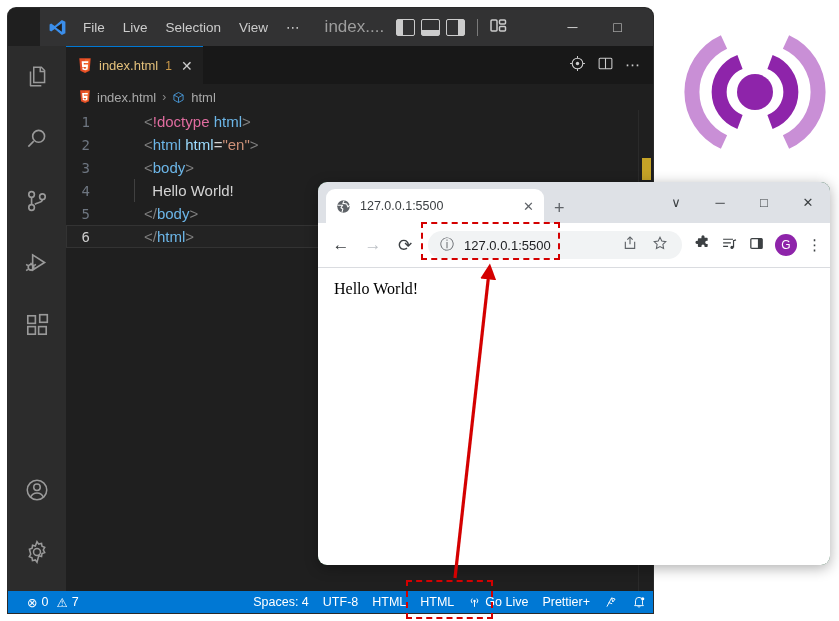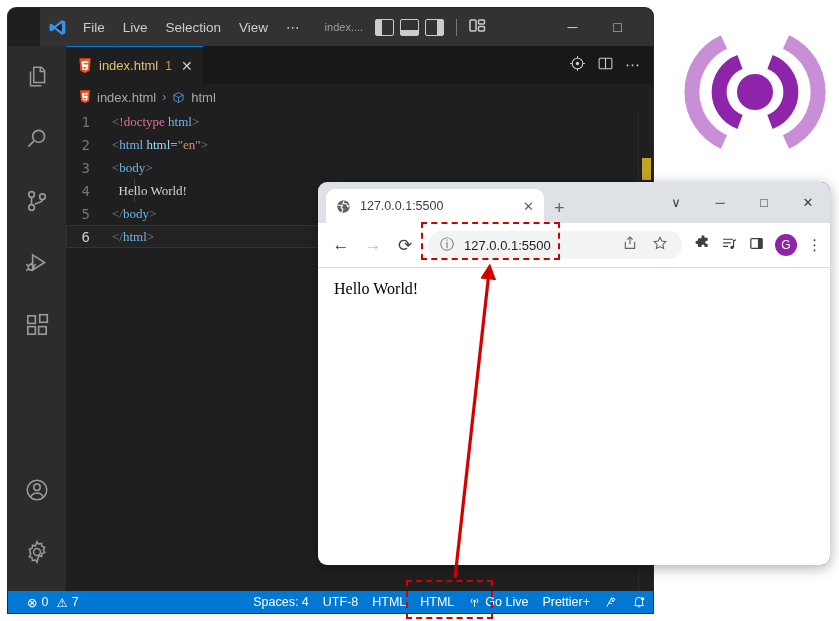--- a/index.html
+++ b/index.html
@@ -25,21 +25,21 @@
     background:#323233; display:flex; align-items:center;margin-left:32px;
   }
   .vslogo { width:34px; height:38px; display:flex; align-items:center; justify-content:center; }
   .menu { display:flex; align-items:center; gap:0px; }
   .menu-item {
     color:#cccccc; font-size:13.5px; padding:3px 9px; white-space:nowrap;
   }
   .title-center {
     display:flex; align-items:center; gap:8px; margin-left:16px;
   }
-  .title-text { color:#9d9d9d; font-size:11px; }
+  .title-text { color:#9d9d9d; font-size:17px; }
   .layout-icons { display:flex; align-items:center; gap:6px; margin-left:4px; }
   .lay { width:17px; height:15px; border:1.6px solid #cccccc; border-radius:2px; position:relative; }
   .lay.left::after  { content:''; position:absolute; left:0; top:0; bottom:0; width:6px; background:#cccccc; }
   .lay.bottom::after{ content:''; position:absolute; left:0; right:0; bottom:0; height:5px; background:#cccccc; }
   .lay.right::after { content:''; position:absolute; right:0; top:0; bottom:0; width:6px; background:#cccccc; }
   .vbar { width:1px; height:17px; background:#7a7a7a; margin:0 6px; }
   .win-ctrls { position:absolute; right:0; top:0; display:flex; height:38px; }
   .wc { width:45px; height:38px; display:flex; align-items:center; justify-content:center; color:#cccccc; font-size:14px; }
 
   
@@ -68,21 +68,21 @@
   .breadcrumb { height:26px; display:flex; align-items:center; gap:6px; padding-left:13px; background:#1f1f1f; }
   .bc-text { color:#a9a9a9; font-size:13px; }
   .bc-sep { color:#8a8a8a; font-size:12px; }
 
   .code-area { position:absolute; left:0; right:0; top:64px; bottom:0; background:#1f1f1f; }
   .code-line { display:flex; height:23px; align-items:center; }
   .code-line.active { background:#232323; box-shadow: inset 0 0 0 1px #333; }
   .ln { width:46px; text-align:right; padding-right:22px; color:#6e7681; font-size:14px;
         font-family:"DejaVu Sans Mono", monospace; box-sizing:border-box; }
   .ln.cur { color:#cccccc; }
-  .code-text { font-family:Liberation Serif, serif; font-size:13px; white-space:pre; }
+  .code-text { font-family:Liberation Sans, sans-serif; font-size:15px; white-space:pre;margin-left:32px; }
   .tag { color:#6cb6e8; }
   .pnk { color:#e06c9f; }
   .attr { color:#9cdcfe; }
   .str { color:#ce9178; }
   .plain { color:#d4d4d4; }
   .ang { color:#808080; }
   .indent-guide { position:absolute; left:68px; width:1px; height:23px; background:#404040; }
   .overview-ruler { position:absolute; right:0; top:0; width:14px; bottom:0; background:#1f1f1f; border-left:1px solid #2a2a2a; }
   .ruler-mark { position:absolute; right:2px; top:48px; width:9px; height:22px; background:#c5a327; }
 

